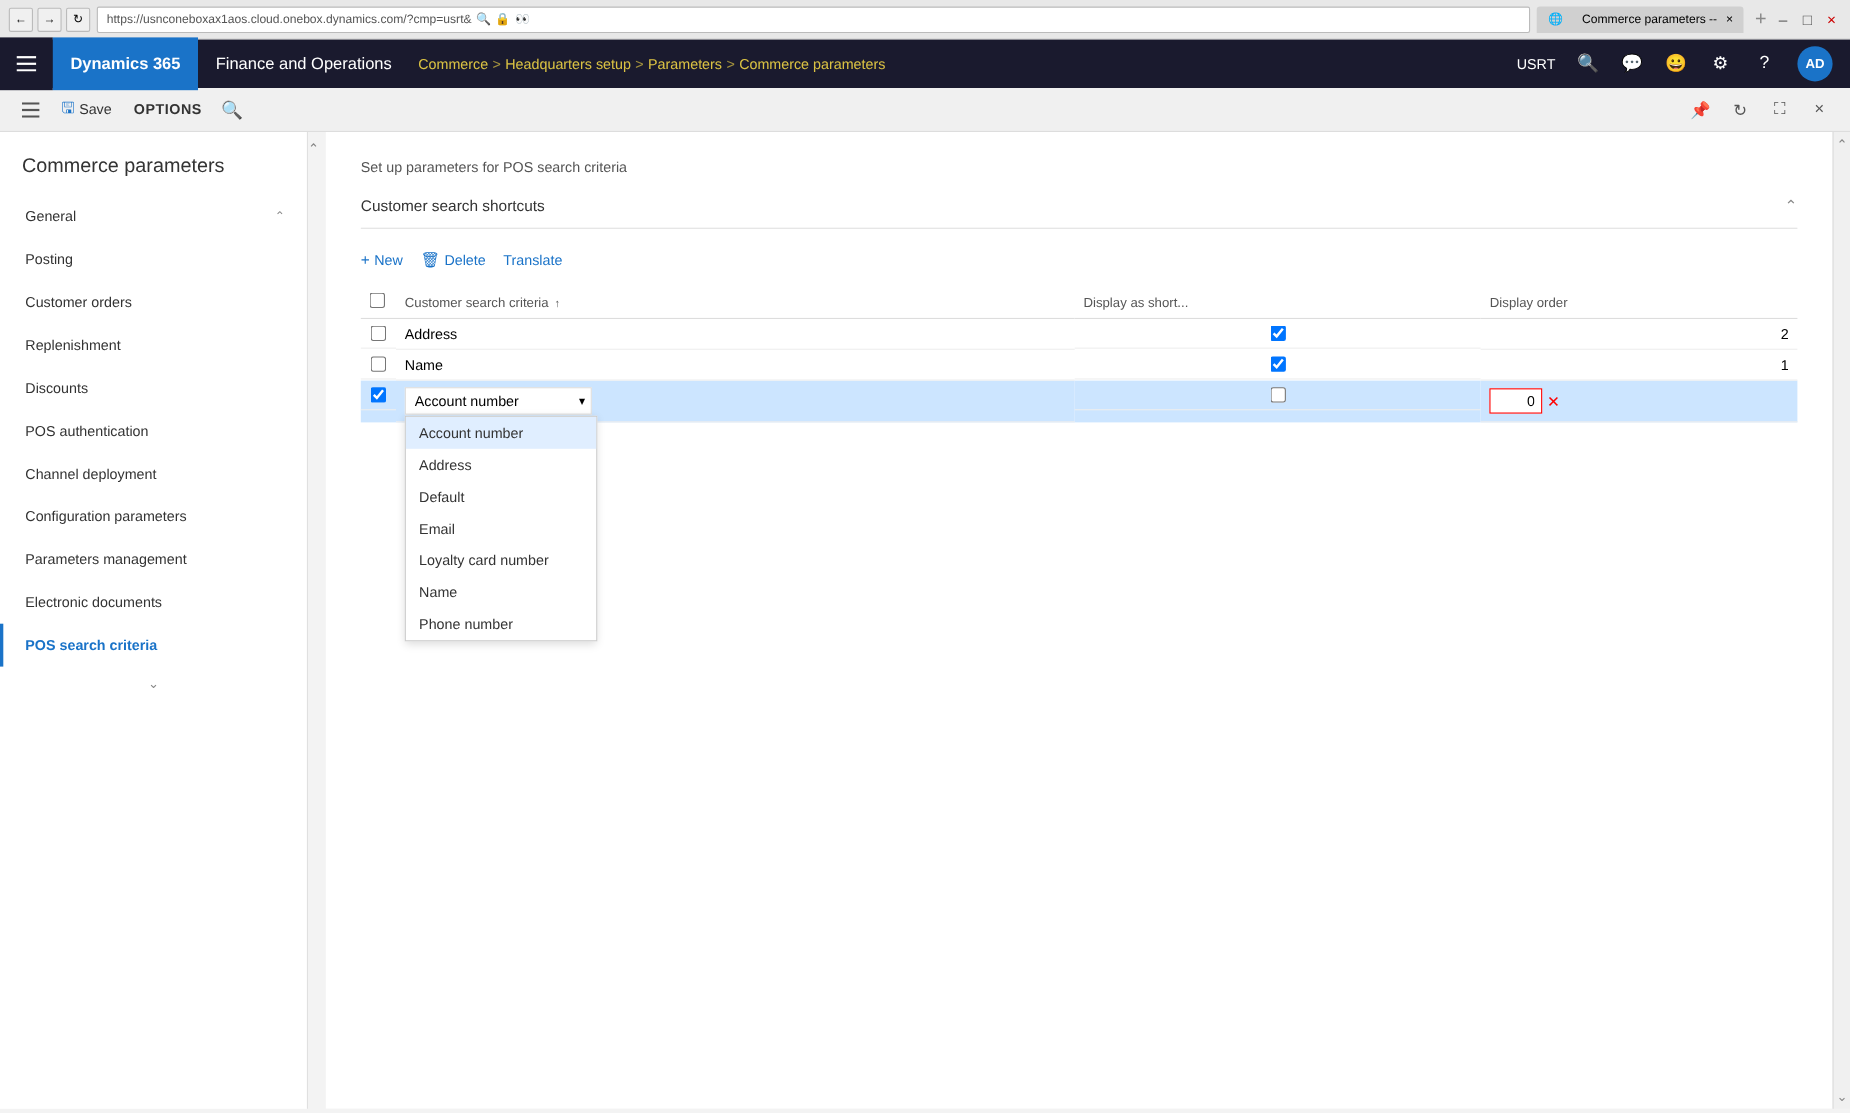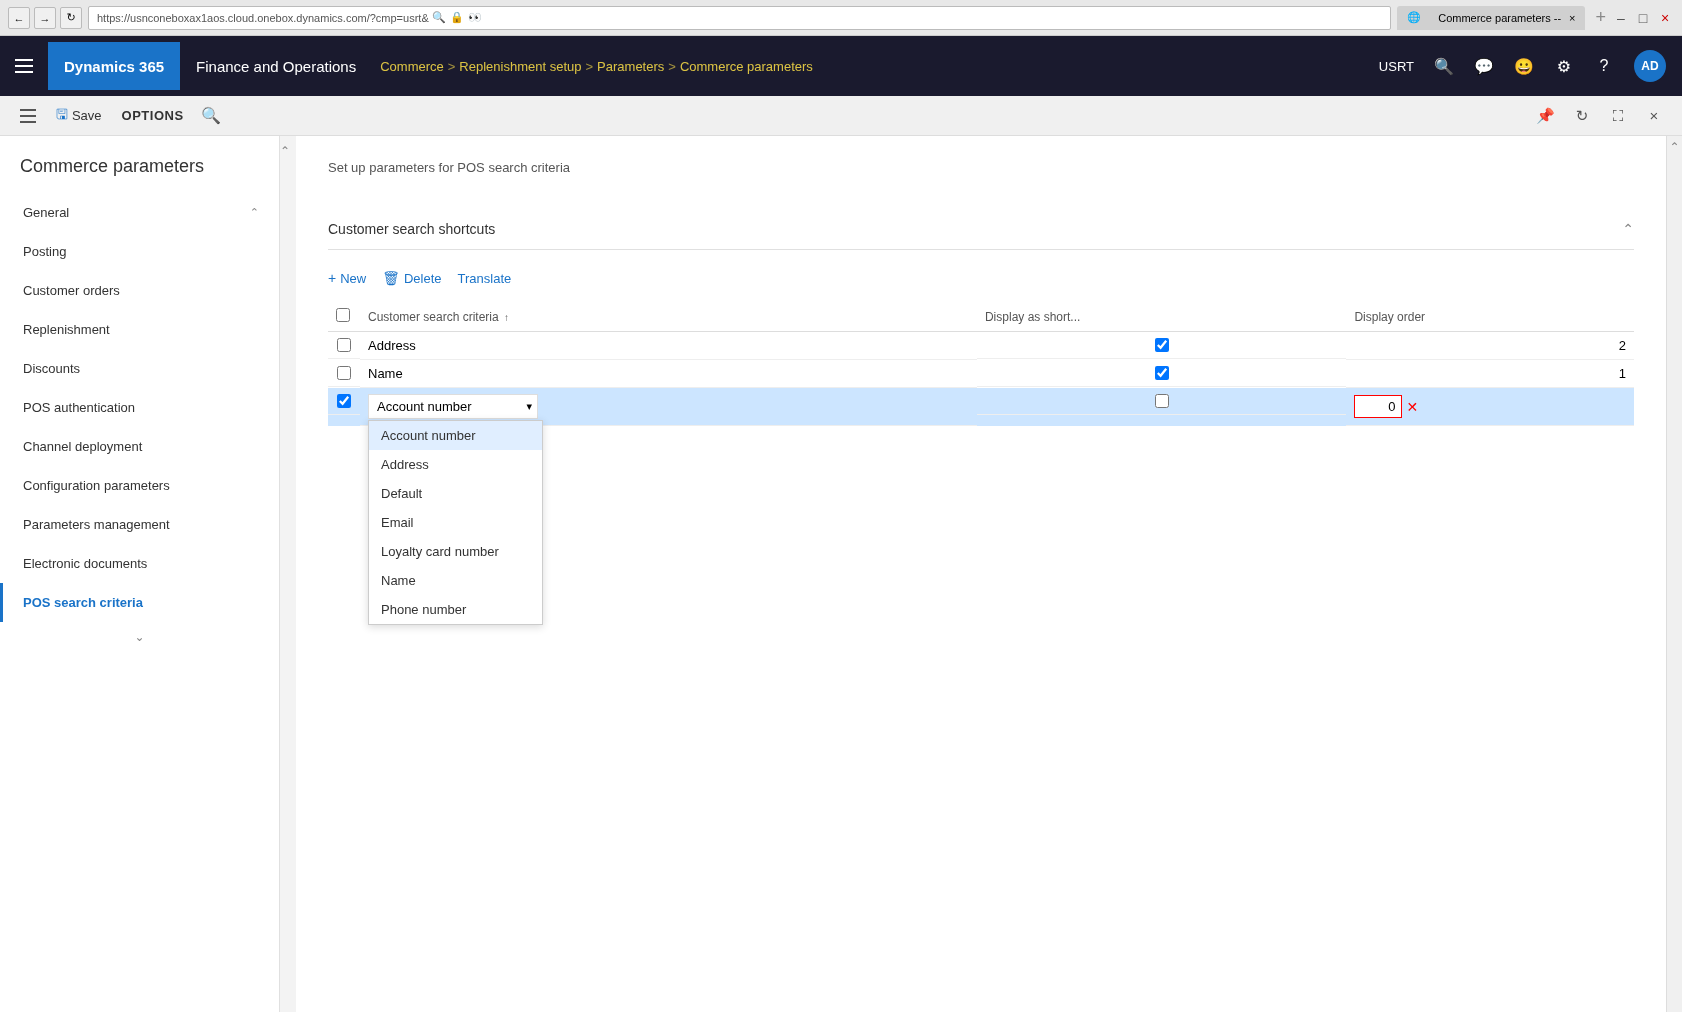--- a/index.html
+++ b/index.html
@@ -18,21 +18,21 @@
     .browser-controls { display: flex; gap: 4px; align-items: center; }
     .browser-btn { width: 22px; height: 22px; border: 1px solid #bbb; background: #f0f0f0; border-radius: 2px; cursor: pointer; display: flex; align-items: center; justify-content: center; font-size: 11px; }
     .address-bar { flex: 1; height: 24px; border: 1px solid #bbb; background: white; padding: 0 8px; font-size: 11px; border-radius: 2px; display: flex; align-items: center; gap: 4px; }
     .address-bar span { color: #555; font-size: 11px; }
     .tab-bar { display: flex; align-items: center; height: 24px; background: #d0d0d0; border-radius: 3px 3px 0 0; padding: 0 10px; font-size: 11px; }
     .window-controls { display: flex; gap: 4px; }
     .win-btn { width: 18px; height: 18px; border: none; background: none; cursor: pointer; font-size: 14px; color: #555; display: flex; align-items: center; justify-content: center; }
 
     
     .app-header {
-      height: 60px;
+      height: 44px;
       background: #1a1a2e;
       display: flex;
       align-items: center;
       padding: 12px 0;
     }
     .app-menu-btn { width: 48px; height: 48px; display: flex; align-items: center; justify-content: center; background: #1a1a2e; cursor: pointer; color: white; font-size: 18px; flex-shrink: 0; }
     .app-logo { background: #1a73c8; height: 48px; display: flex; align-items: center; padding: 0 16px; color: white; font-size: 15px; font-weight: 600; white-space: nowrap; flex-shrink: 0; }
     .app-product { color: white; font-size: 15px; padding: 0 16px; flex-shrink: 0; }
     .app-nav { display: flex; align-items: center; flex: 1; color: #fde047; font-size: 13px; padding: 0 8px; gap: 4px; }
     .app-nav span { opacity: 0.85; }
@@ -83,21 +83,21 @@
       align-items: center;
       justify-content: space-between;
     }
     .sidebar-item.active { color: #1a73c8; border-left: 3px solid #1a73c8; font-weight: 600; }
     .sidebar-item .chevron { font-size: 11px; color: #888; }
 
     
     .content-area { flex: 1; overflow-y: auto; background: #f3f3f3; padding: 0; }
     .content-inner { background: white; margin: 0; padding: 24px 32px; min-height: 100%; }
 
-    .section-title { font-size: 13px; color: #555; margin-bottom: 34px; }
+    .section-title { font-size: 13px; color: #555; margin-bottom: 8px; }
     .subsection { margin-bottom: 24px; }
     .subsection-header {
       display: flex;
       align-items: center;
       justify-content: space-between;
       padding: 12px 0;
       border-bottom: 1px solid #e0e0e0;
       margin-bottom: 12px;
     }
     .subsection-title { font-size: 14px; color: #333; }
@@ -217,21 +217,21 @@
   </div>
   <div class="app-logo">
     <span>Dynamics 365</span>
   </div>
   <div class="app-product">
     <span>Finance and Operations</span>
   </div>
   <div class="app-nav">
     <span>Commerce</span>
     <span class="sep"> &gt; </span>
-    <span>Replenishment setup</span>
+    <span>Headquarters setup</span>
     <span class="sep"> &gt; </span>
     <span>Parameters</span>
     <span class="sep"> &gt; </span>
     <span>Commerce parameters</span>
   </div>
   <div class="app-tools">
     <span class="usrt-badge">USRT</span>
     <div class="app-tool-item">🔍</div>
     <div class="app-tool-item">💬</div>
     <div class="app-tool-item">😀</div>

